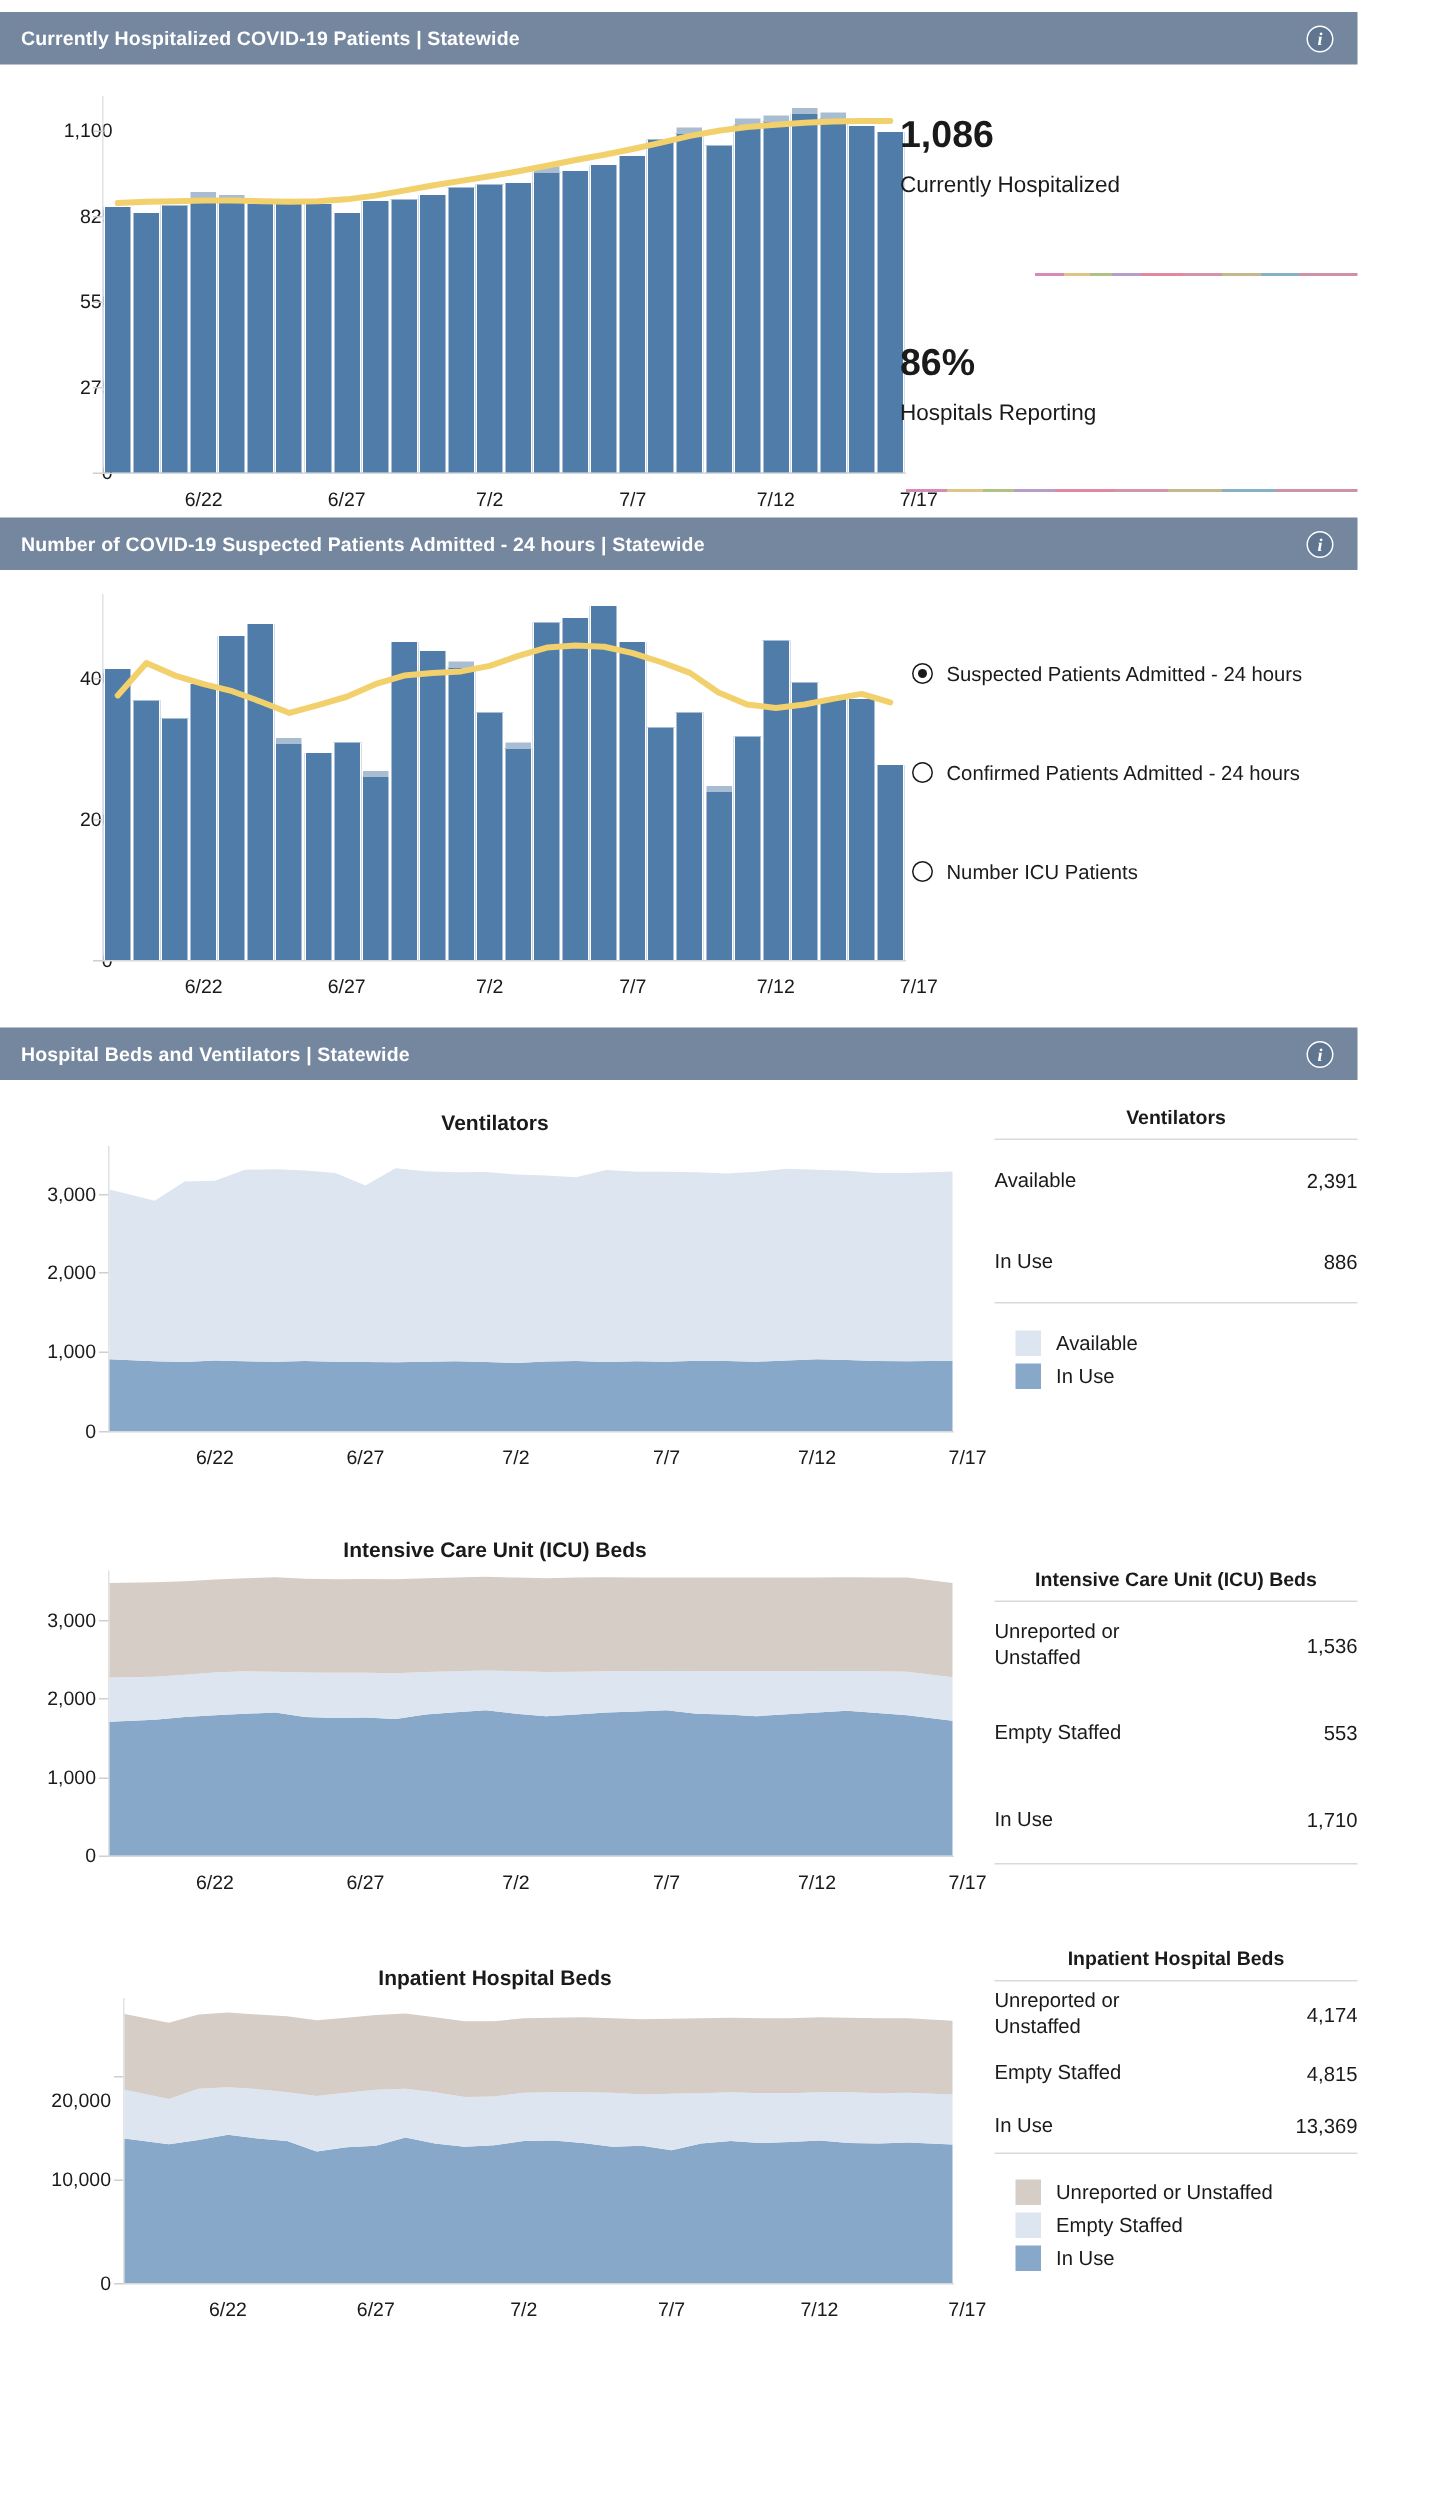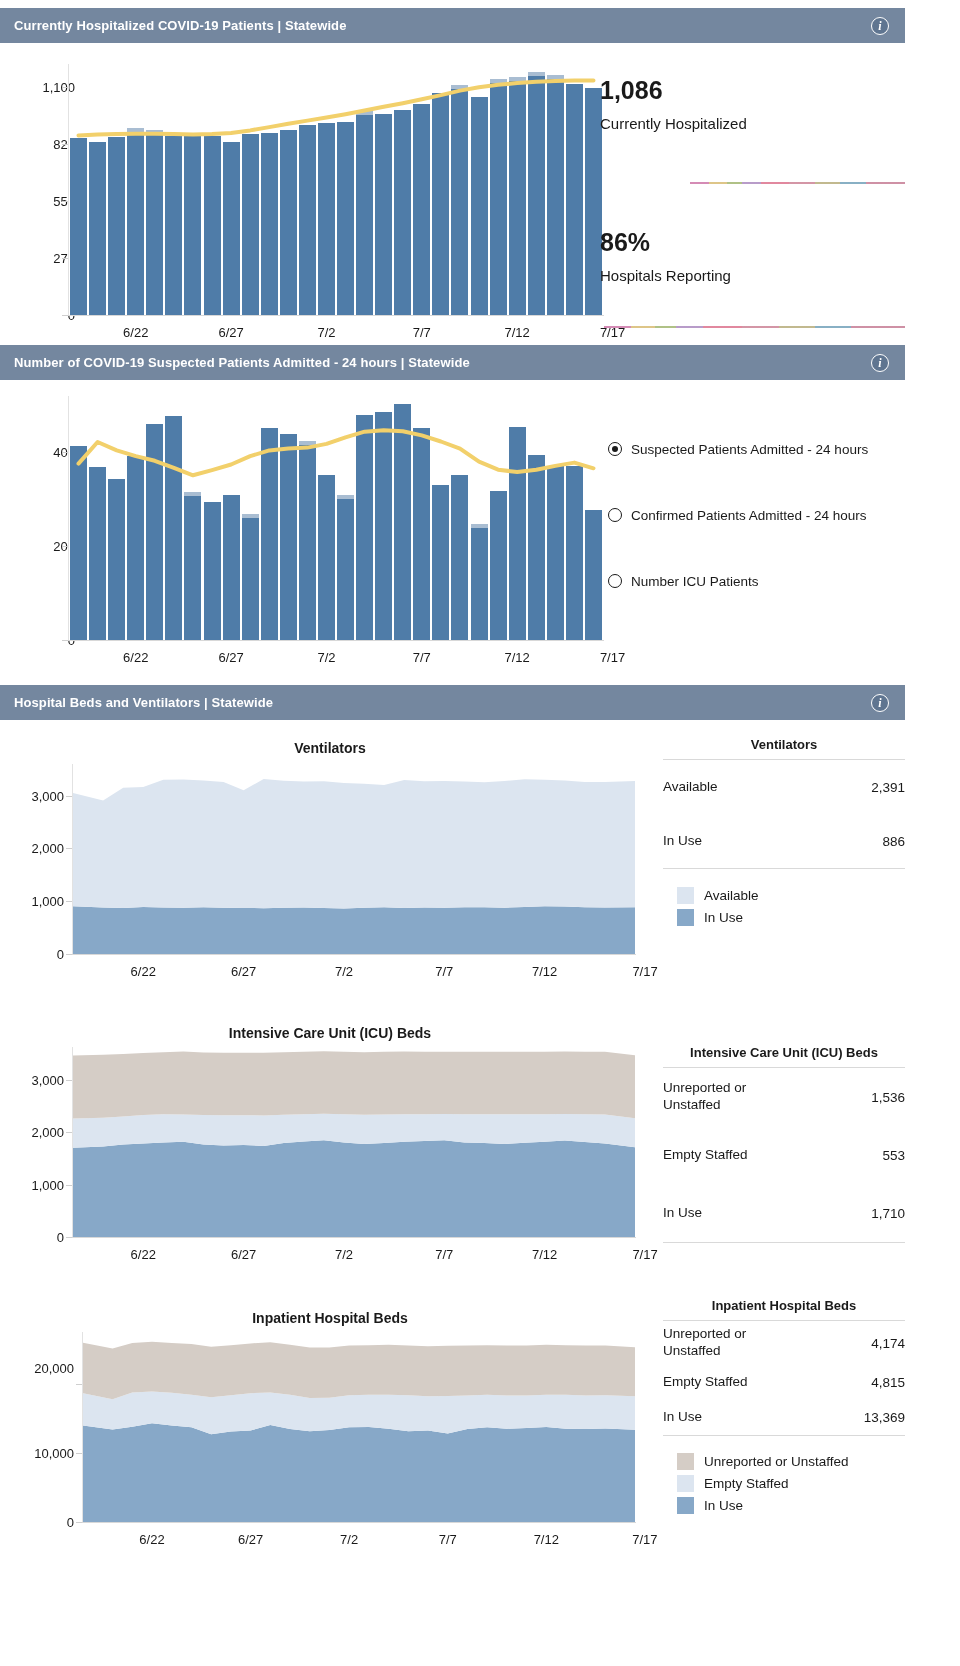--- a/index.html
+++ b/index.html
@@ -461,21 +461,21 @@
     <div class="stat-rule"></div>
   </div>
 
   <div class="sub-title" style="left:330px; top:1310px;">Inpatient Hospital Beds</div>
   <div class="chart-wrap" style="left:0; top:1330px; width:660px; height:230px;">
     <div id="b-y">
         <div class="ylab" style="top: 192px; right: 586px;">0</div>
         <div class="ytick" style="top: 192px; left: 76px;"></div>
         <div class="ylab" style="top: 122.909px; right: 586px;">10,000</div>
         <div class="ytick" style="top: 122.909px; left: 76px;"></div>
-        <div class="ylab" style="top: 38px; right: 586px;">20,000</div>
+        <div class="ylab" style="top: 70px; right: 586px;">20,000</div>
         <div class="ytick" style="top: 53.8182px; left: 76px;"></div>
       </div>
     <div class="axis-left" style="left:82px; top:2px; height:190px;"></div>
     <div class="axis-baseline" style="left:82px; top:192px; width:554px;"></div>
     <svg id="b-area" width="660" height="230" style="position:absolute;left:0;top:0;">
         <path d="M 83 95.61818181818181 L 112.57142857142858 99.41818181818182 L 132.28571428571428 96.65454545454546 L 152 93.2 L 171.71428571428572 95.61818181818181 L 191.42857142857144 97.34545454545454 L 211.14285714285714 104.25454545454546 L 230.85714285714286 101.49090909090908 L 250.57142857142858 100.45454545454545 L 270.2857142857143 94.92727272727274 L 290 99.07272727272728 L 309.7142857142857 101.14545454545454 L 329.4285714285714 100.10909090909091 L 349.1428571428571 97.34545454545454 L 368.85714285714283 97 L 388.57142857142856 98.72727272727273 L 408.2857142857143 101.14545454545454 L 428 100.45454545454545 L 447.7142857142857 103.56363636363636 L 467.42857142857144 99.07272727272728 L 487.14285714285717 97.34545454545454 L 506.85714285714283 98.72727272727273 L 526.5714285714287 98.03636363636363 L 546.2857142857143 97 L 566 98.72727272727273 L 585.7142857142858 99.07272727272728 L 605.4285714285714 98.38181818181818 L 635 99.63236363636364 L 635 192 L 605.4285714285714 192 L 585.7142857142858 192 L 566 192 L 546.2857142857143 192 L 526.5714285714287 192 L 506.85714285714283 192 L 487.14285714285717 192 L 467.42857142857144 192 L 447.7142857142857 192 L 428 192 L 408.2857142857143 192 L 388.57142857142856 192 L 368.85714285714283 192 L 349.1428571428571 192 L 329.4285714285714 192 L 309.7142857142857 192 L 290 192 L 270.2857142857143 192 L 250.57142857142858 192 L 230.85714285714286 192 L 211.14285714285714 192 L 191.42857142857144 192 L 171.71428571428572 192 L 152 192 L 132.28571428571428 192 L 112.57142857142858 192 L 83 192 Z" fill="#87a8c8"></path>
         <path d="M 83 63.14545454545453 L 112.57142857142858 69.36363636363636 L 132.28571428571428 62.45454545454547 L 152 61.41818181818181 L 171.71428571428572 62.79999999999998 L 191.42857142857144 64.87272727272727 L 211.14285714285714 67.2909090909091 L 230.85714285714286 65.21818181818182 L 250.57142857142858 63.14545454545453 L 270.2857142857143 62.45454545454547 L 290 64.87272727272727 L 309.7142857142857 67.98181818181818 L 329.4285714285714 67.63636363636364 L 349.1428571428571 65.21818181818182 L 368.85714285714283 64.87272727272727 L 388.57142857142856 64.87272727272727 L 408.2857142857143 65.21818181818182 L 428 66.25454545454545 L 447.7142857142857 65.90909090909089 L 467.42857142857144 65.56363636363638 L 487.14285714285717 64.87272727272727 L 506.85714285714283 65.56363636363638 L 526.5714285714287 65.56363636363638 L 546.2857142857143 64.87272727272727 L 566 64.87272727272727 L 585.7142857142858 65.56363636363638 L 605.4285714285714 65.21818181818182 L 635 66.36509090909091 L 635 99.63236363636364 L 605.4285714285714 98.38181818181818 L 585.7142857142858 99.07272727272728 L 566 98.72727272727273 L 546.2857142857143 97 L 526.5714285714287 98.03636363636363 L 506.85714285714283 98.72727272727273 L 487.14285714285717 97.34545454545454 L 467.42857142857144 99.07272727272728 L 447.7142857142857 103.56363636363636 L 428 100.45454545454545 L 408.2857142857143 101.14545454545454 L 388.57142857142856 98.72727272727273 L 368.85714285714283 97 L 349.1428571428571 97.34545454545454 L 329.4285714285714 100.10909090909091 L 309.7142857142857 101.14545454545454 L 290 99.07272727272728 L 270.2857142857143 94.92727272727274 L 250.57142857142858 100.45454545454545 L 230.85714285714286 101.49090909090908 L 211.14285714285714 104.25454545454546 L 191.42857142857144 97.34545454545454 L 171.71428571428572 95.61818181818181 L 152 93.2 L 132.28571428571428 96.65454545454546 L 112.57142857142858 99.41818181818182 L 83 95.61818181818181 Z" fill="#dce5f0"></path>
         <path d="M 83 12.709090909090918 L 112.57142857142858 18.581818181818193 L 132.28571428571428 13.054545454545462 L 152 11.672727272727258 L 171.71428571428572 13.054545454545462 L 191.42857142857144 14.090909090909093 L 211.14285714285714 16.854545454545445 L 230.85714285714286 15.127272727272725 L 250.57142857142858 13.400000000000006 L 270.2857142857143 12.363636363636374 L 290 14.781818181818181 L 309.7142857142857 17.545454545454533 L 329.4285714285714 17.545454545454533 L 349.1428571428571 15.472727272727269 L 368.85714285714283 15.127272727272725 L 388.57142857142856 14.781818181818181 L 408.2857142857143 15.472727272727269 L 428 16.163636363636357 L 447.7142857142857 15.818181818181813 L 467.42857142857144 15.472727272727269 L 487.14285714285717 15.127272727272725 L 506.85714285714283 15.472727272727269 L 526.5714285714287 15.472727272727269 L 546.2857142857143 14.781818181818181 L 566 15.127272727272725 L 585.7142857142858 15.472727272727269 L 605.4285714285714 15.472727272727269 L 635 17.137818181818176 L 635 66.36509090909091 L 605.4285714285714 65.21818181818182 L 585.7142857142858 65.56363636363638 L 566 64.87272727272727 L 546.2857142857143 64.87272727272727 L 526.5714285714287 65.56363636363638 L 506.85714285714283 65.56363636363638 L 487.14285714285717 64.87272727272727 L 467.42857142857144 65.56363636363638 L 447.7142857142857 65.90909090909089 L 428 66.25454545454545 L 408.2857142857143 65.21818181818182 L 388.57142857142856 64.87272727272727 L 368.85714285714283 64.87272727272727 L 349.1428571428571 65.21818181818182 L 329.4285714285714 67.63636363636364 L 309.7142857142857 67.98181818181818 L 290 64.87272727272727 L 270.2857142857143 62.45454545454547 L 250.57142857142858 63.14545454545453 L 230.85714285714286 65.21818181818182 L 211.14285714285714 67.2909090909091 L 191.42857142857144 64.87272727272727 L 171.71428571428572 62.79999999999998 L 152 61.41818181818181 L 132.28571428571428 62.45454545454547 L 112.57142857142858 69.36363636363636 L 83 63.14545454545453 Z" fill="#d5cdc6"></path>
       </svg>
     <div id="b-x">

